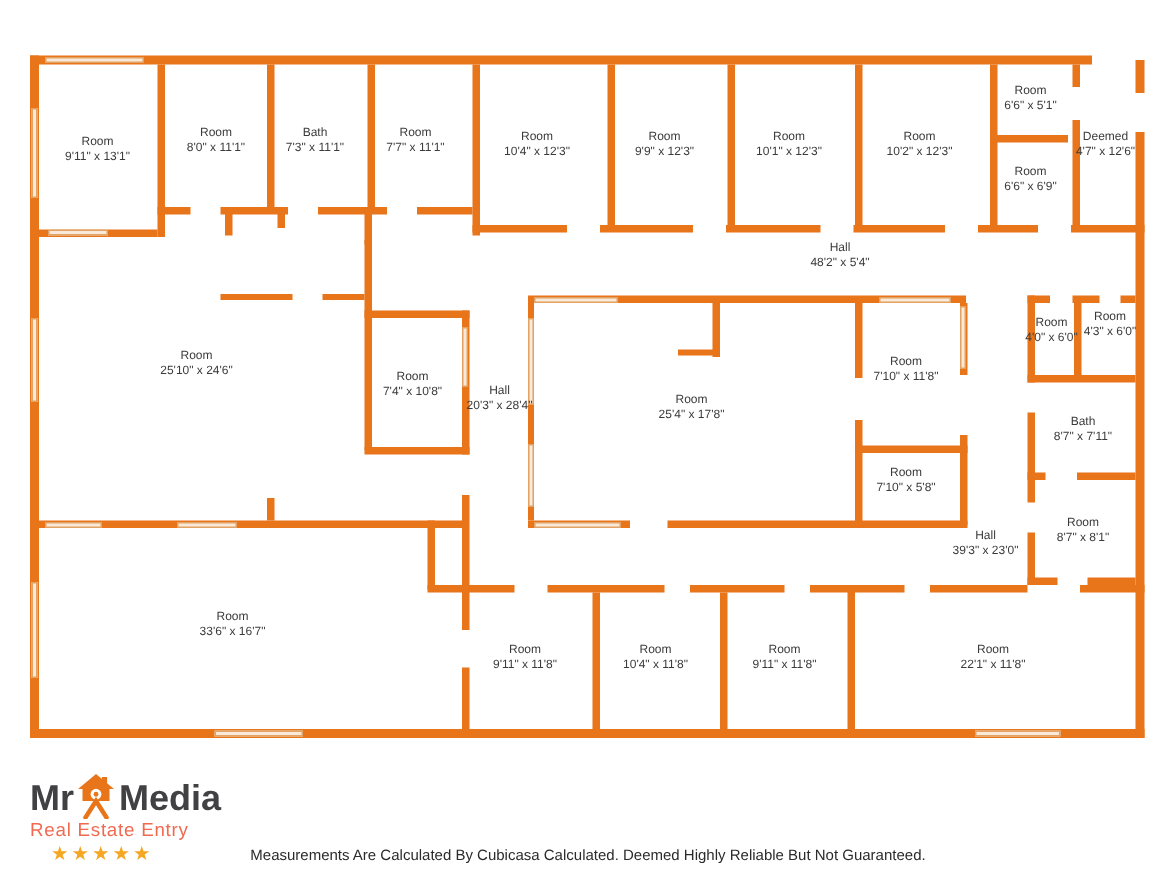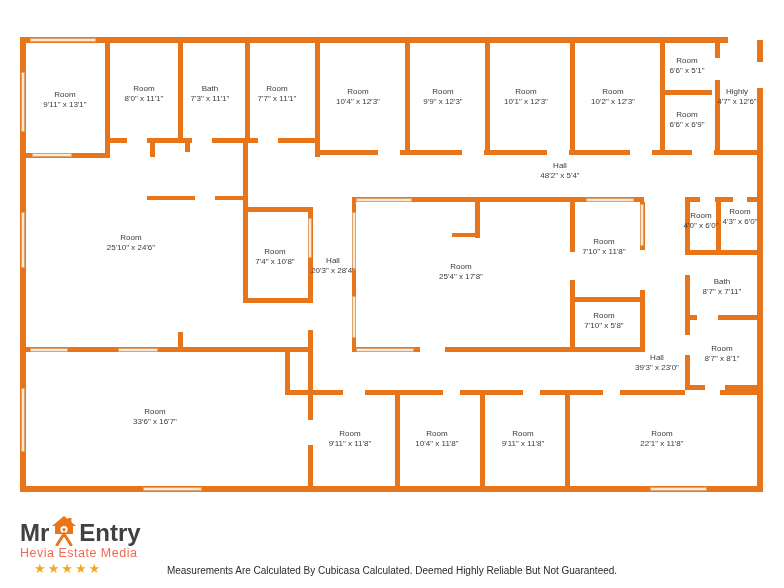--- a/index.html
+++ b/index.html
@@ -149,21 +149,21 @@
     </div>
     <div class="room-label" style="left: 687px; top: 66px;">
       <span class="rname">Room</span>
       <span class="rdims">6'6" x 5'1"</span>
     </div>
     <div class="room-label" style="left: 687px; top: 120px;">
       <span class="rname">Room</span>
       <span class="rdims">6'6" x 6'9"</span>
     </div>
     <div class="room-label" style="left: 737px; top: 97px;">
-      <span class="rname">Highly</span>
+      <span class="rname">Deemed</span>
       <span class="rdims">4'7" x 12'6"</span>
     </div>
     <div class="room-label" style="left: 560px; top: 171px;">
       <span class="rname">Hall</span>
       <span class="rdims">48'2" x 5'4"</span>
     </div>
     <div class="room-label" style="left: 131px; top: 243px;">
       <span class="rname">Room</span>
       <span class="rdims">25'10" x 24'6"</span>
     </div>
@@ -233,19 +233,19 @@
   <div class="logo-row">
     <span>Mr</span>
     <svg class="logo-house" width="26" height="30" viewBox="0 0 26 30">
       <rect x="17" y="2" width="3.4" height="7" fill="#E8751A"></rect>
       <polygon points="13,0 25,10 1,10" fill="#E8751A"></polygon>
       <rect x="4" y="9.5" width="18" height="8.5" fill="#E8751A"></rect>
       <circle cx="13" cy="13.5" r="3.6" fill="#ffffff"></circle>
       <circle cx="13" cy="13.5" r="1.6" fill="#E8751A"></circle>
       <polyline points="6,29 13,18 20,29" fill="none" stroke="#E8751A" stroke-width="3" stroke-linecap="round"></polyline>
     </svg>
-    <span>Entry</span>
+    <span>Media</span>
   </div>
-  <div class="logo-subtitle">Hevia Estate Media</div>
+  <div class="logo-subtitle">Real Estate Entry</div>
   <div class="logo-stars">★★★★★</div>
 </div>
 
 <div class="disclaimer">Measurements Are Calculated By Cubicasa Calculated. Deemed Highly Reliable But Not Guaranteed.</div>
 
 </body></html>

